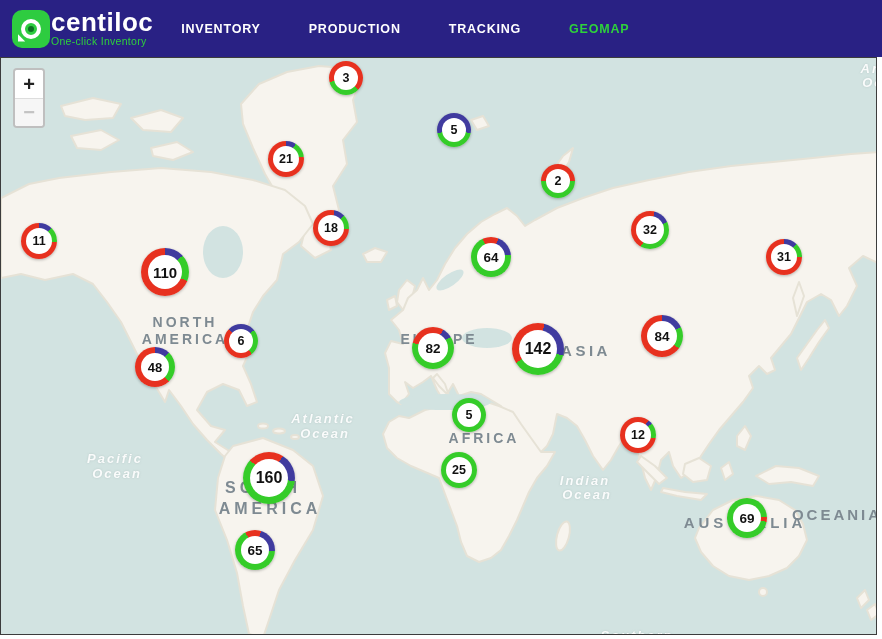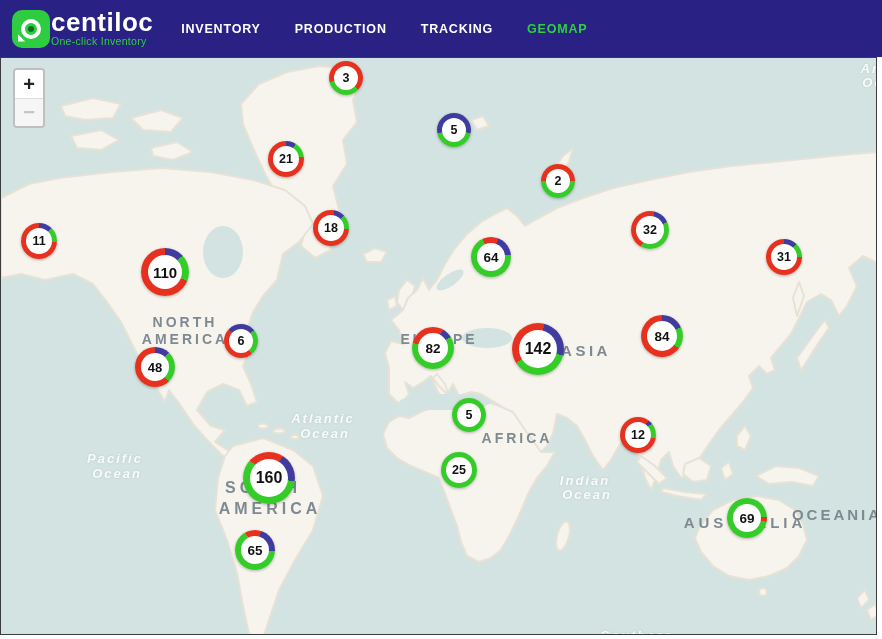--- a/index.html
+++ b/index.html
@@ -7,21 +7,21 @@
 
   
   .header { height:57px; background:#292184; display:flex; align-items:center; padding-left:12px; }
   .logo-wrap { display:flex; align-items:center; gap:1px; margin-right:16px; cursor:pointer; }
   .logo-icon { width:38px; height:38px; border-radius:10px; background:#2ecc40; display:flex; align-items:center; justify-content:center; position:relative; }
   .logo-ring { width:20px; height:20px; border:4px solid #fff; border-radius:50%; position:relative; }
   .logo-ring::after { content:""; position:absolute; left:50%; top:50%; width:6px; height:6px; margin:-3px 0 0 -3px; background:#0c6e22; border-radius:50%; }
   .logo-tail { position:absolute; left:6px; bottom:6px; width:9px; height:9px; background:#fff; clip-path:polygon(0 100%, 0 20%, 80% 100%); }
   .brand-text .brand-name { color:#fff; font-size:26px; font-weight:bold; letter-spacing:.5px; line-height:24px; }
   .brand-text .brand-tagline { color:#2ed13c; font-size:10.5px; letter-spacing:.3px; margin-top:1px; }
-  .nav { display:flex; gap:26px; margin-left:8px; }
+  .nav { display:flex; gap:40px; margin-left:8px; }
   .nav-item { color:#fff; font-size:12.5px; font-weight:bold; letter-spacing:.8px; padding:8px 4px; cursor:pointer; }
   .nav-item.active { color:#2ed13c; }
 
   
   .map { position:relative; width:877px; height:578px; margin:0 5px 4px 0; border:1px solid #3c3c3c; background:#d2e3e1; overflow:hidden; }
   .map svg.world { position:absolute; inset:0; }
 
   .zoom-ctl { position:absolute; left:12px; top:10px; width:32px; background:#fff; border:2px solid rgba(0,0,0,.25); border-radius:4px; z-index:30; }
   .zoom-btn { width:100%; height:28px; display:flex; align-items:center; justify-content:center; font-size:20px; font-weight:bold; color:#222; cursor:pointer; background:#fff; border:none; }
   .zoom-btn.out { border-top:1px solid #ddd; color:#c3c3c3; background:#f6f6f6; border-radius:0 0 3px 3px; }
@@ -122,21 +122,21 @@
   <div class="zoom-ctl">
     <button class="zoom-btn in">+</button>
     <button class="zoom-btn out">−</button>
   </div>
 
   <div id="labels">
       <div class="cont-label" style="left: 184px; top: 264px; font-size: 14px; letter-spacing: 3px;">NORTH</div>
       <div class="cont-label" style="left: 184px; top: 281px; font-size: 14px; letter-spacing: 3px;">AMERICA</div>
       <div class="cont-label" style="left: 438px; top: 281px; font-size: 14px; letter-spacing: 3px;">EUROPE</div>
       <div class="cont-label" style="left: 585px; top: 292px; font-size: 15px; letter-spacing: 3.5px;">ASIA</div>
-      <div class="cont-label" style="left: 483px; top: 380px; font-size: 14px; letter-spacing: 3px; margin-left: 33px;">AFRICA</div>
+      <div class="cont-label" style="left: 483px; top: 380px; font-size: 14px; letter-spacing: 3px;">AFRICA</div>
       <div class="cont-label" style="left: 262px; top: 430px; font-size: 16px; letter-spacing: 4px;">SOUTH</div>
       <div class="cont-label" style="left: 269px; top: 451px; font-size: 16px; letter-spacing: 4px;">AMERICA</div>
       <div class="cont-label" style="left: 744px; top: 464px; font-size: 15px; letter-spacing: 4px;">AUSTRALIA</div>
       <div class="cont-label" style="left: 836px; top: 456px; font-size: 15px; letter-spacing: 3px;">OCEANIA</div>
       <div class="ocean-label" style="left: 322px; top: 360px;">Atlantic</div>
       <div class="ocean-label" style="left: 324px; top: 375px;">Ocean</div>
       <div class="ocean-label" style="left: 114px; top: 400px;">Pacific</div>
       <div class="ocean-label" style="left: 116px; top: 415px;">Ocean</div>
       <div class="ocean-label" style="left: 584px; top: 422px;">Indian</div>
       <div class="ocean-label" style="left: 586px; top: 436px;">Ocean</div>

